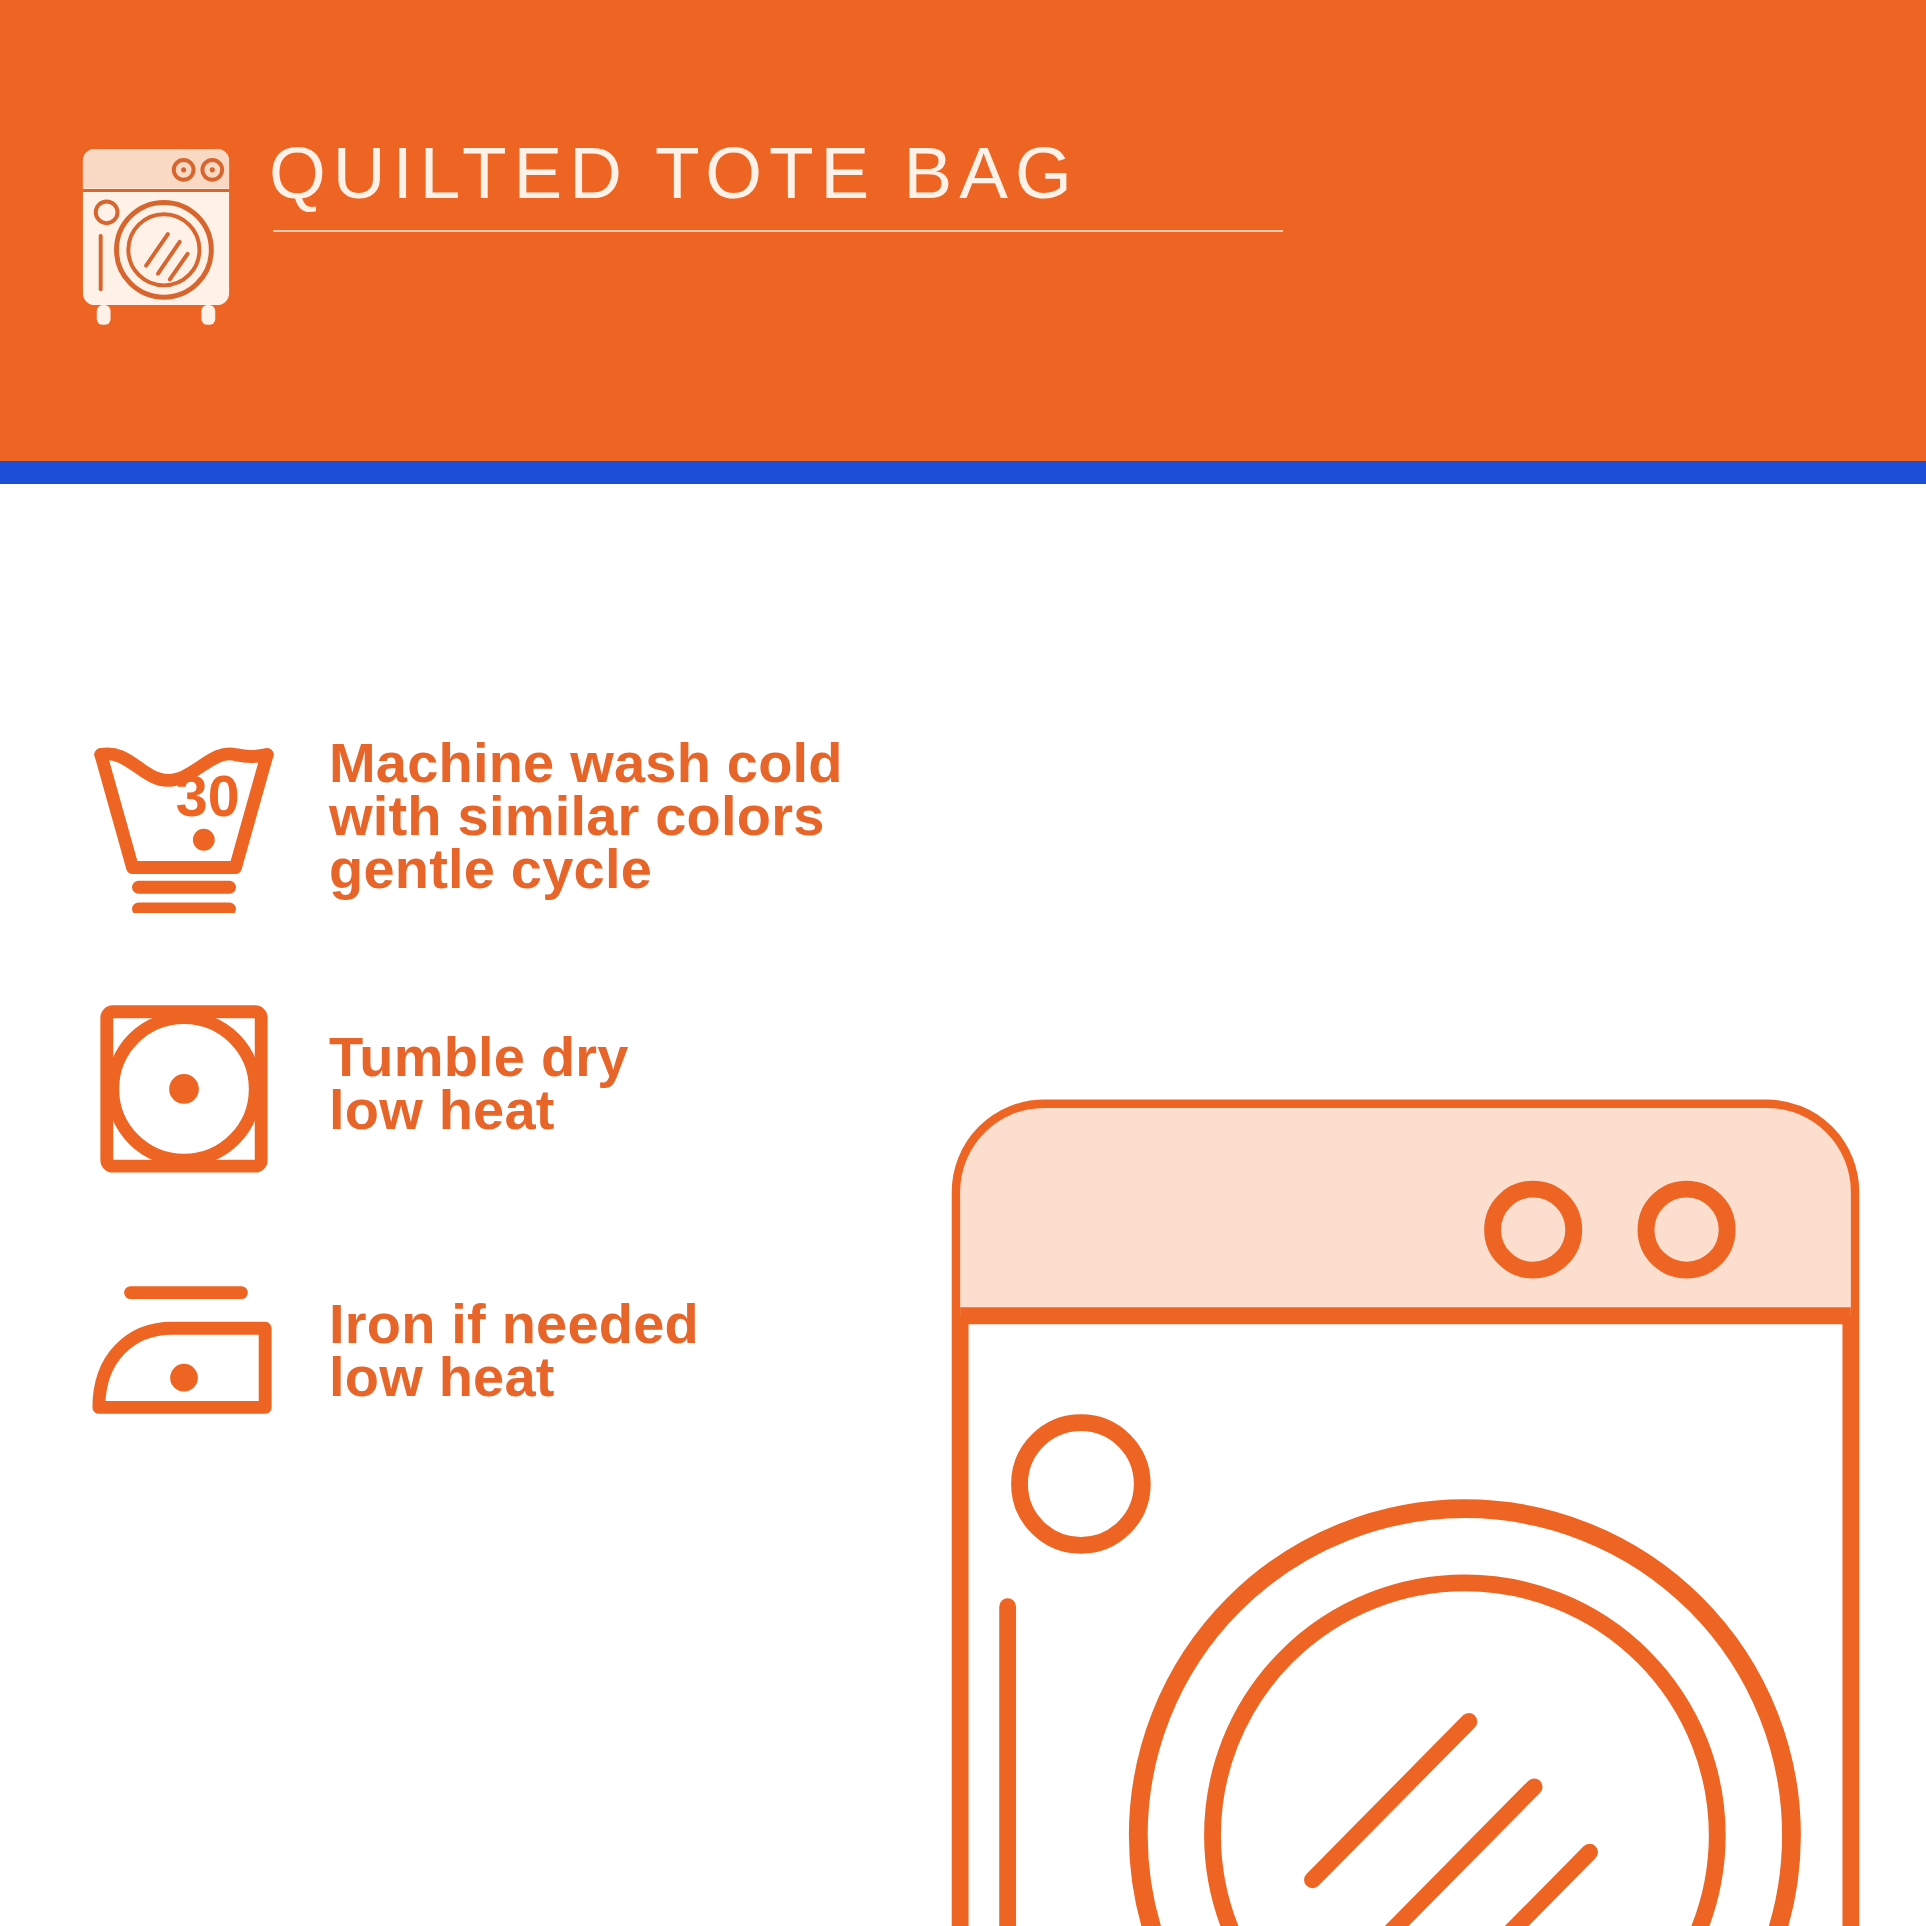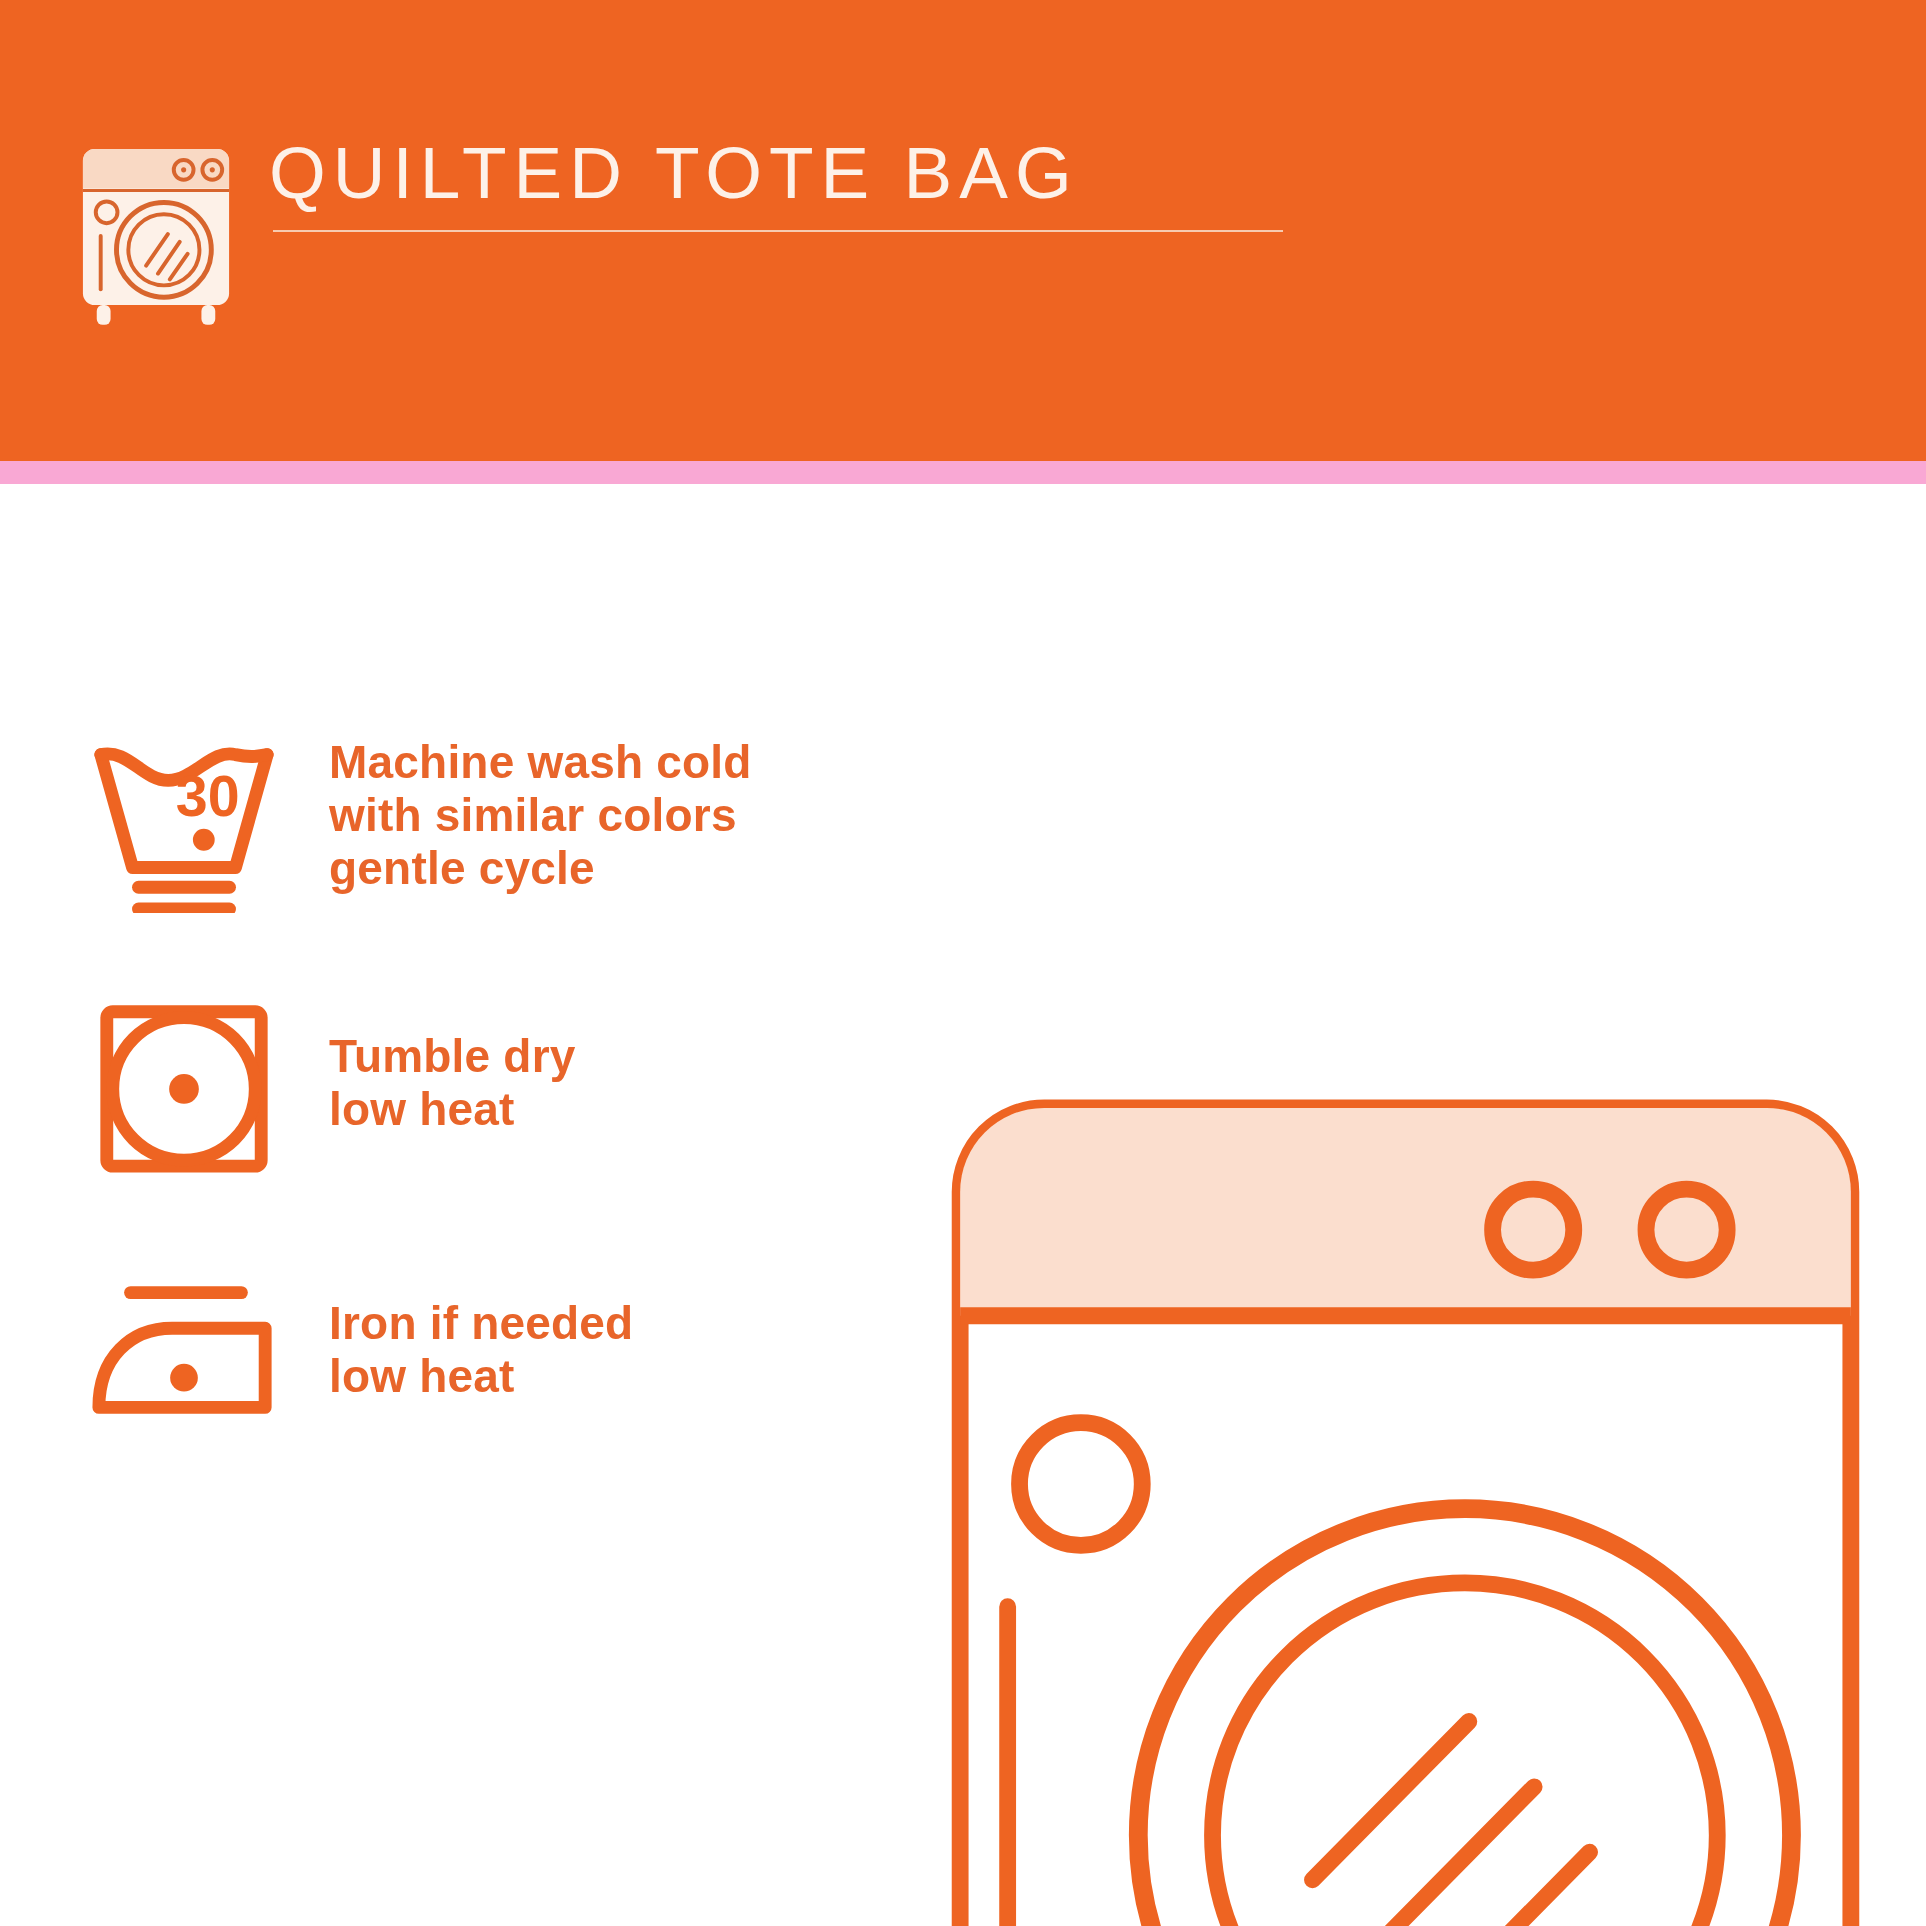--- a/index.html
+++ b/index.html
@@ -5,21 +5,21 @@
   * { box-sizing: border-box; margin: 0; padding: 0; }
   html, body {
     width: 1927px; height: 1927px;
     background: #ffffff;
     font-family: "Liberation Sans", sans-serif;
     overflow: hidden;
   }
   .page {
     position: relative;
     width: 1927px; height: 1638px;
-    background: #f9a8d4;
+    background: #1d4ed8;
   }
 
   
   .header {
     position: absolute;
     left: 0; top: 0;
     width: 1927px; height: 461px;
     background: #ee6422;
   }
   .header-inner {
@@ -85,21 +85,21 @@
   .care-icon {
     flex: 0 0 194px;
     width: 194px; height: 194px;
     display: flex;
     align-items: center;
     justify-content: flex-start;
   }
   .care-text {
     margin-left: 48px;
     color: #e8652a;
-    font-size: 46px;
+    font-size: 56px;
     font-weight: 700;
     line-height: 53px;
     letter-spacing: 0.2px;
     white-space: pre-line;
   }
 
   
   .washer {
     position: absolute;
     left: 950px; top: 614px;

